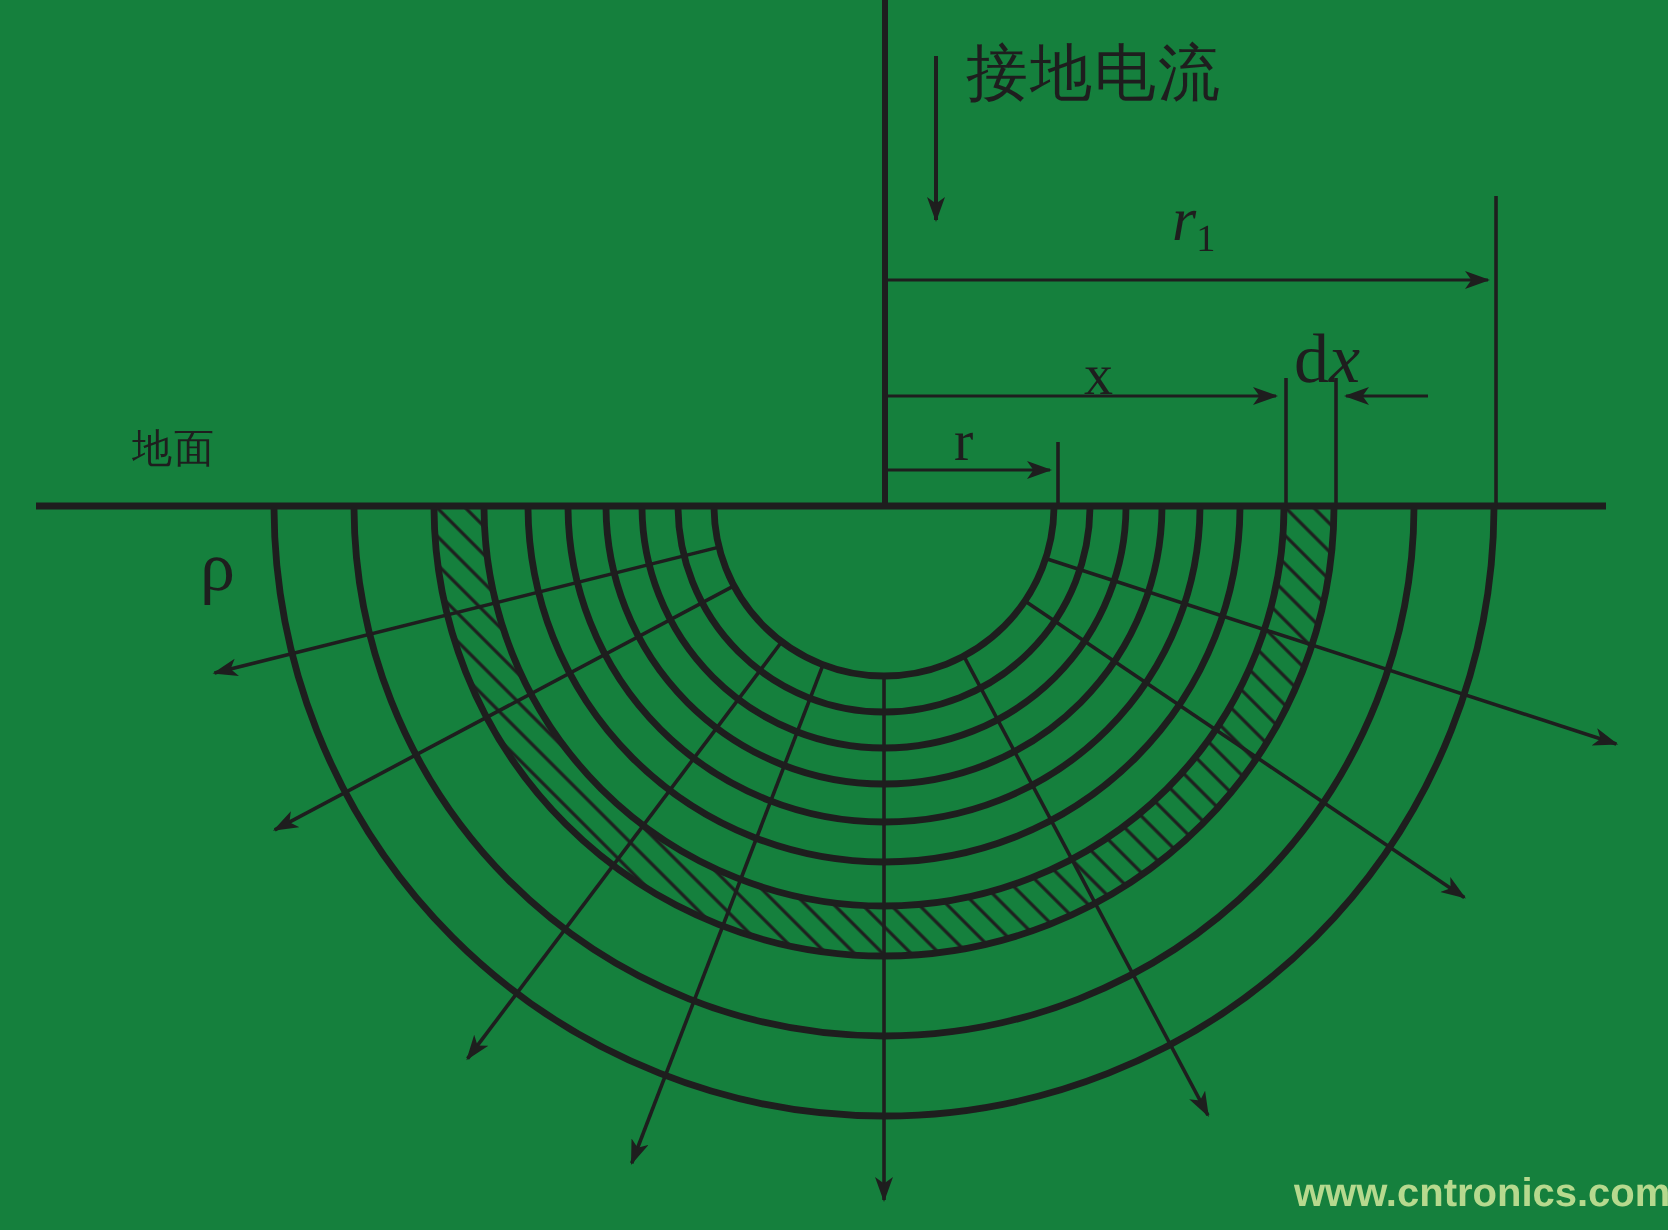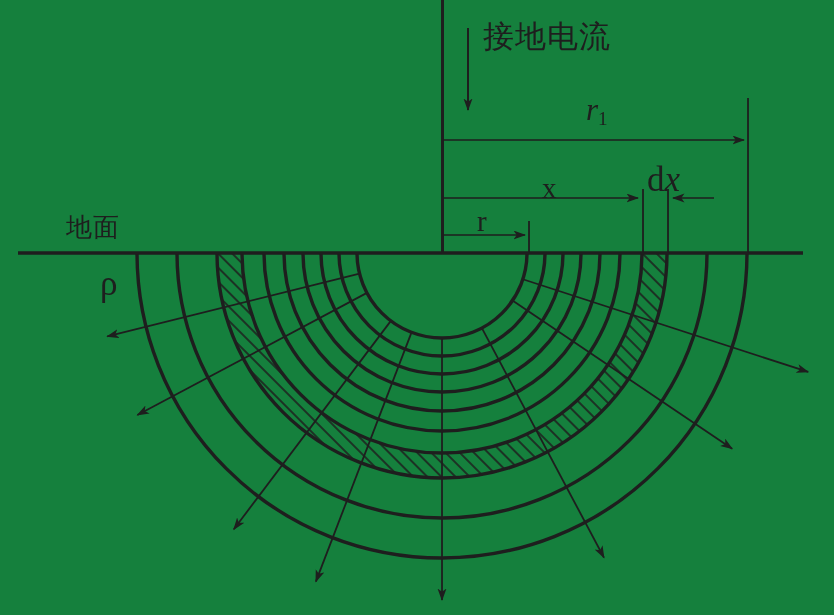--- a/index.html
+++ b/index.html
@@ -77,17 +77,18 @@
   <div class="lbl cjk" style="left:483px;top:21px;font-size:31px;">接地电流</div>
 
   <div class="lbl" style="left:586px;top:94px;font-size:31px;"><span class="it">r</span><sub>1</sub></div>
 
   <div class="lbl it" style="left:542px;top:174px;font-size:29px;">x</div>
 
   <div class="lbl" style="left:647px;top:162px;font-size:35px;"><span>d</span><span class="it">x</span></div>
 
   <div class="lbl it" style="left:477px;top:207px;font-size:29px;">r</div>
 
-  <div class="lbl cjk" style="left:66px;top:215px;font-size:26px;">地面</div>
+  <div class="lbl cjk" style="left:66px;top:215px;font-size:20px;">地面</div>
 
   <div class="lbl it" style="left:100px;top:266px;font-size:35px;">ρ</div>
 
+  <div class="lbl watermark" style="left:647px;top:587px;font-size:20px;color:#b6d98e;">www.cntronics.com</div>
 </div>
 
 </body></html>

